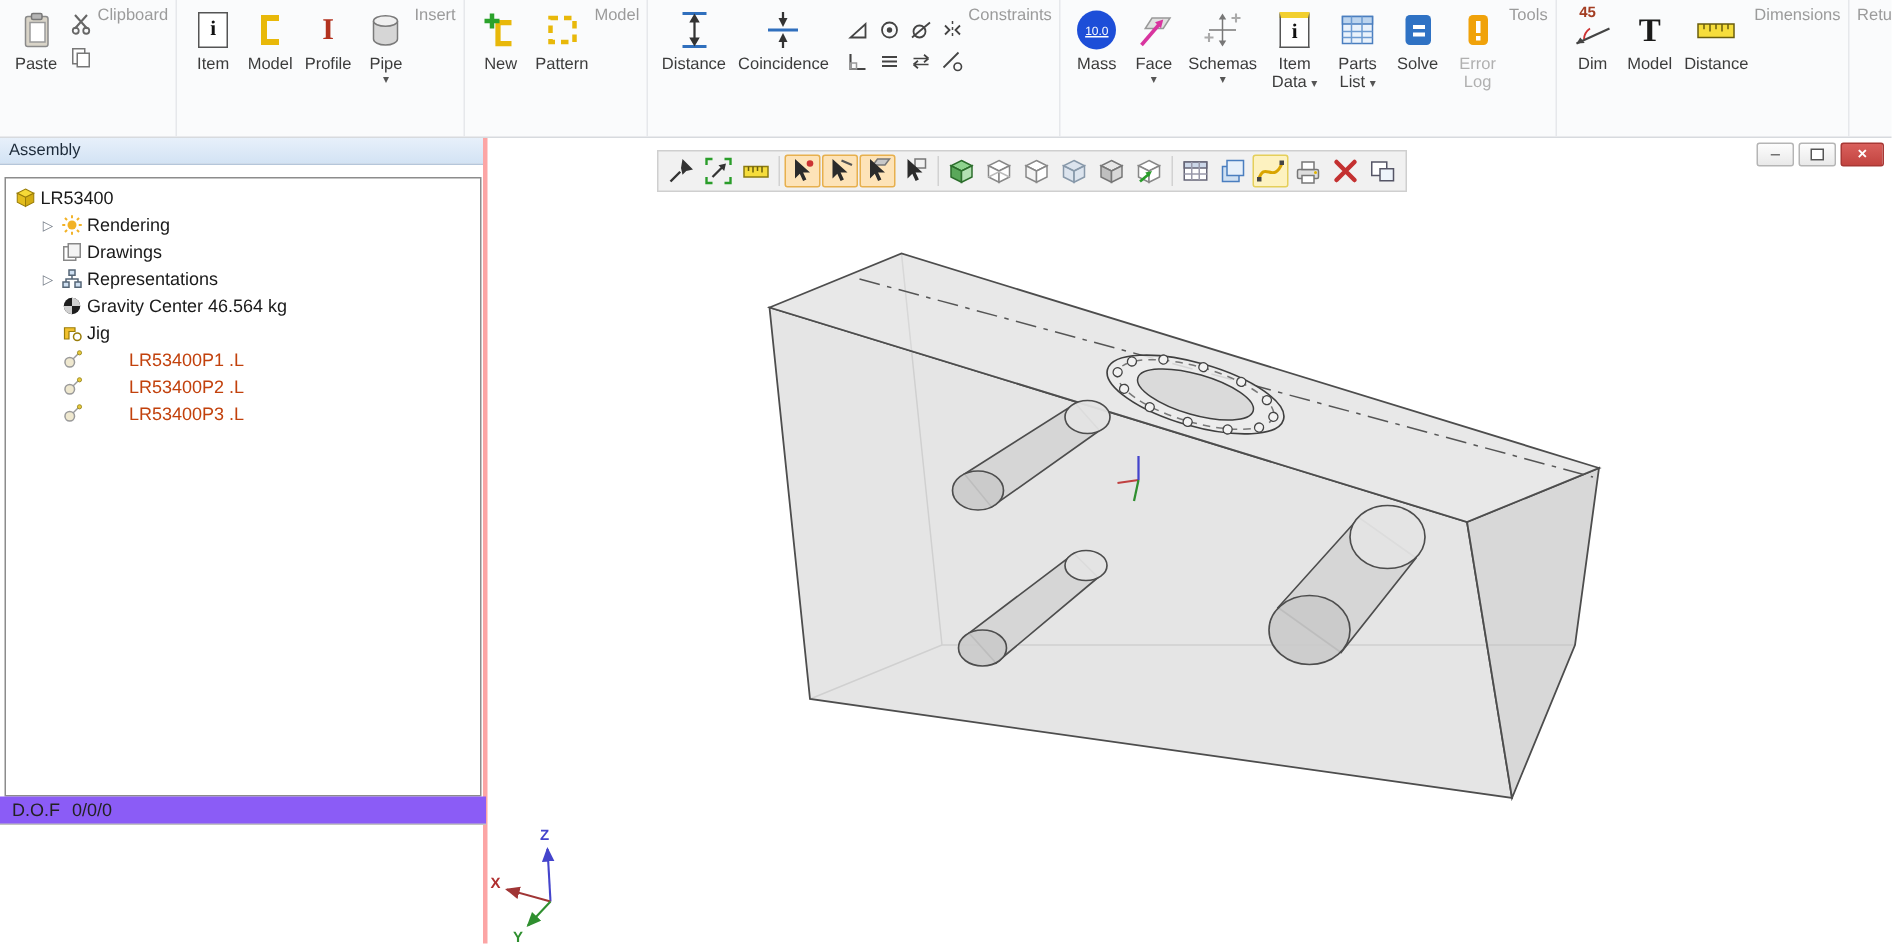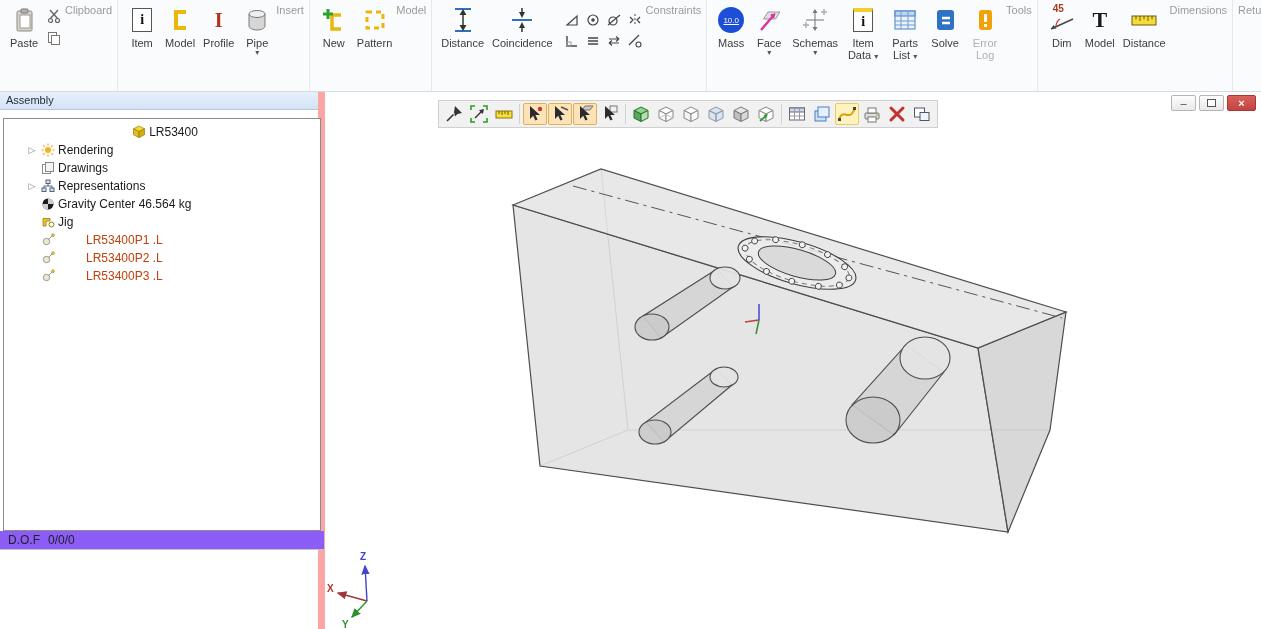--- a/index.html
+++ b/index.html
@@ -28,27 +28,27 @@
     font-family:"Liberation Serif",serif; font-weight:bold; font-size:14px; color:#111;
     display:flex; align-items:center; justify-content:center; }
   .item-box.data { border-top:4px solid #f2cf2e; }
   .mass-circle { width:26px; height:26px; border-radius:50%; background:#1d4ed8; color:#fff;
     font-size:8px; display:flex; align-items:center; justify-content:center;text-decoration:underline; }
   .dim-ric { position:relative; }
   .dim45 { position:absolute; top:-2px; left:6px; font-size:10px; font-weight:bold; color:#a33d22; }
 
   
   #leftpanel { position:absolute; top:92px; left:0; width:325px; height:537px;
-    background:#fff; border-right:7px solid #fca5a5; }
+    background:#fff; border-right:3px solid #fca5a5; }
   #asm-header { height:18px; background:linear-gradient(#e7f0fa,#d3e3f4); border-bottom:1px solid #b5c6da;
     font-size:11px; color:#1d2b3a; line-height:17px; padding-left:6px; }
   #treebox { position:absolute; top:26px; left:3px; width:318px; height:413px;
     border:1px solid #8c8c8c; background:#fff; overflow:hidden; padding-top:4px; }
   .trow { height:18px; display:flex; align-items:center; gap:3px; padding-left:22px; cursor:default; white-space:nowrap; }
-  .trow.root { padding-left:6px;justify-content:center; }
+  .trow.root { padding-left:6px; }
   .texp { width:12px; font-size:9px; color:#7a828c; text-align:center; flex:0 0 12px; }
   .tspace { width:12px; flex:0 0 12px; }
   .ticon { width:14px; height:14px; flex:0 0 14px; display:flex; align-items:center; justify-content:center; }
   .tlabel { font-size:12px; color:#1a1a1a; }
   .tlabel.muted { color:#c2410c;margin-left:28px; }
   #dofrow { position:absolute; top:439px; left:0; width:324px; height:19px; background:#8b5cf6;
     border-bottom:1px solid #c2c2c2; display:flex; align-items:center; gap:8px; padding-left:8px; font-size:12px; }
 
   
   #viewport { position:absolute; top:92px; left:326px; width:935px; height:537px; background:#fff; }

